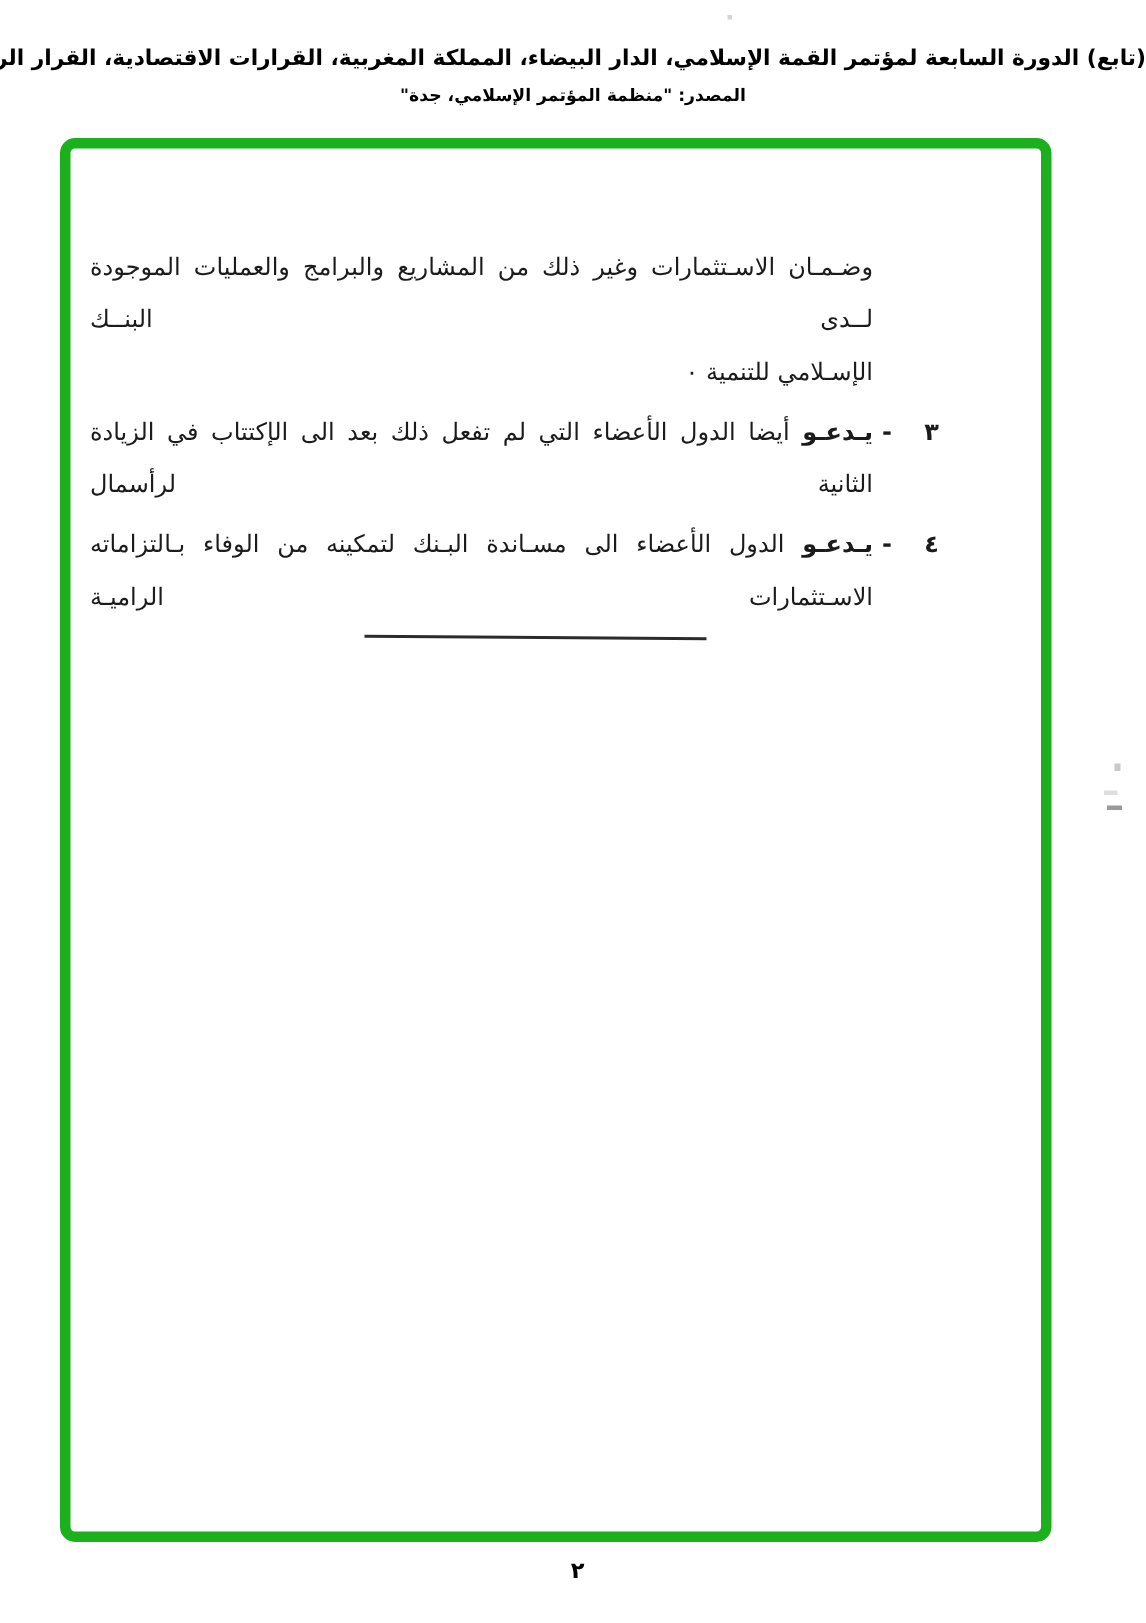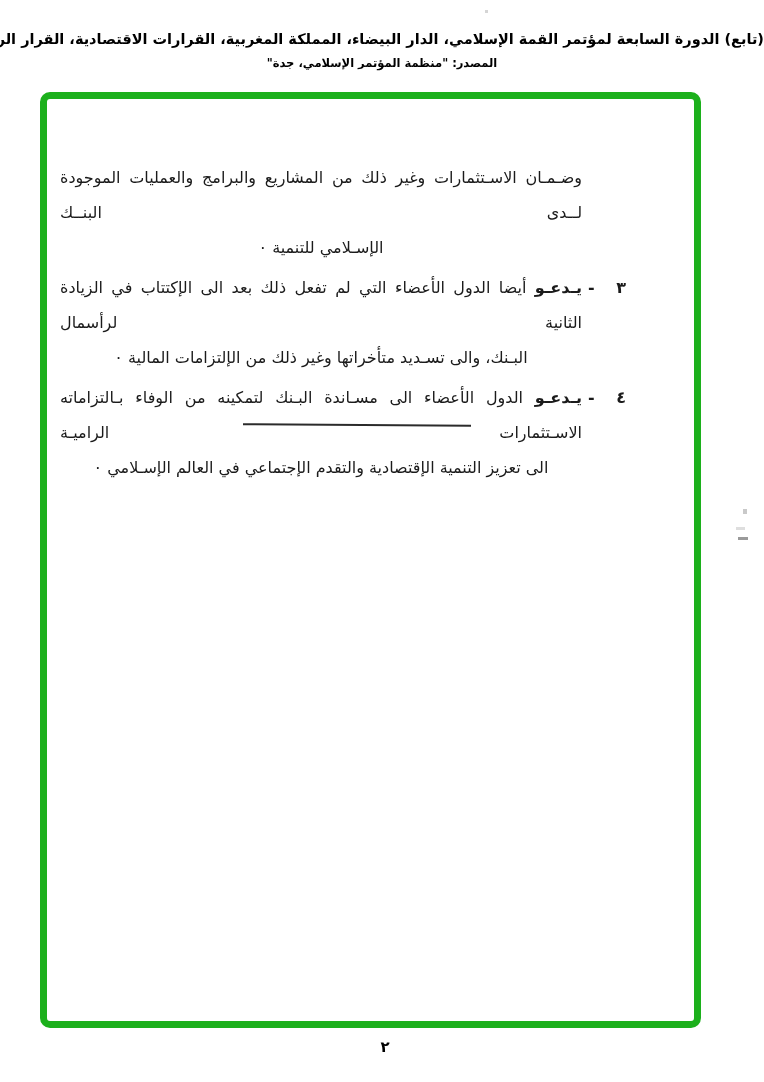--- a/index.html
+++ b/index.html
@@ -62,21 +62,21 @@
     font-size: 16px;
     line-height: 35px;
     color: #1b1b1b;
     letter-spacing: 0.2px;
   }
   .line { min-height: 35px; }
   .l-justify {
     text-align: justify;
     text-align-last: justify;
   }
-  .l-right { text-align: center; }
+  .l-right { text-align: right; }
 
   .item { position: relative; margin-top: 5px; }
   .item .marker {
     position: absolute;
     right: -44px;
     top: 0;
     width: 38px;
     text-align: justify;
     text-align-last: justify;
     font-weight: bold;
@@ -129,30 +129,28 @@
       <div class="line l-justify">وضـمـان الاسـتثمارات وغير ذلك من المشاريع والبرامج والعمليات الموجودة لــدى البنــك</div>
       <div class="line l-right">الإسـلامي للتنمية ٠</div>
     </div>
 
     <div class="item">
       <span class="marker">٣ -</span>
       <div class="line l-justify">
         <span class="lead">يـدعـو</span>
         <span>أيضا الدول الأعضاء التي لم تفعل ذلك بعد الى الإكتتاب في الزيادة الثانية لرأسمال</span>
       </div>
-      <div class="line l-right">البـنك، والى تسـديد متأخراتها وغير ذلك من الإلتزامات المالية ٠</div>
     </div>
 
     <div class="item">
       <span class="marker">٤ -</span>
       <div class="line l-justify">
         <span class="lead">يـدعـو</span>
         <span>الدول الأعضاء الى مسـاندة البـنك لتمكينه من الوفاء بـالتزاماته الاسـتثمارات الراميـة</span>
       </div>
-      <div class="line l-right">الى تعزيز التنمية الإقتصادية والتقدم الإجتماعي في العالم الإسـلامي ٠</div>
     </div>
 
   </div>
 
   <div class="divider"></div>
 
 </div>
 
 <div class="page-number">٢</div>
 

